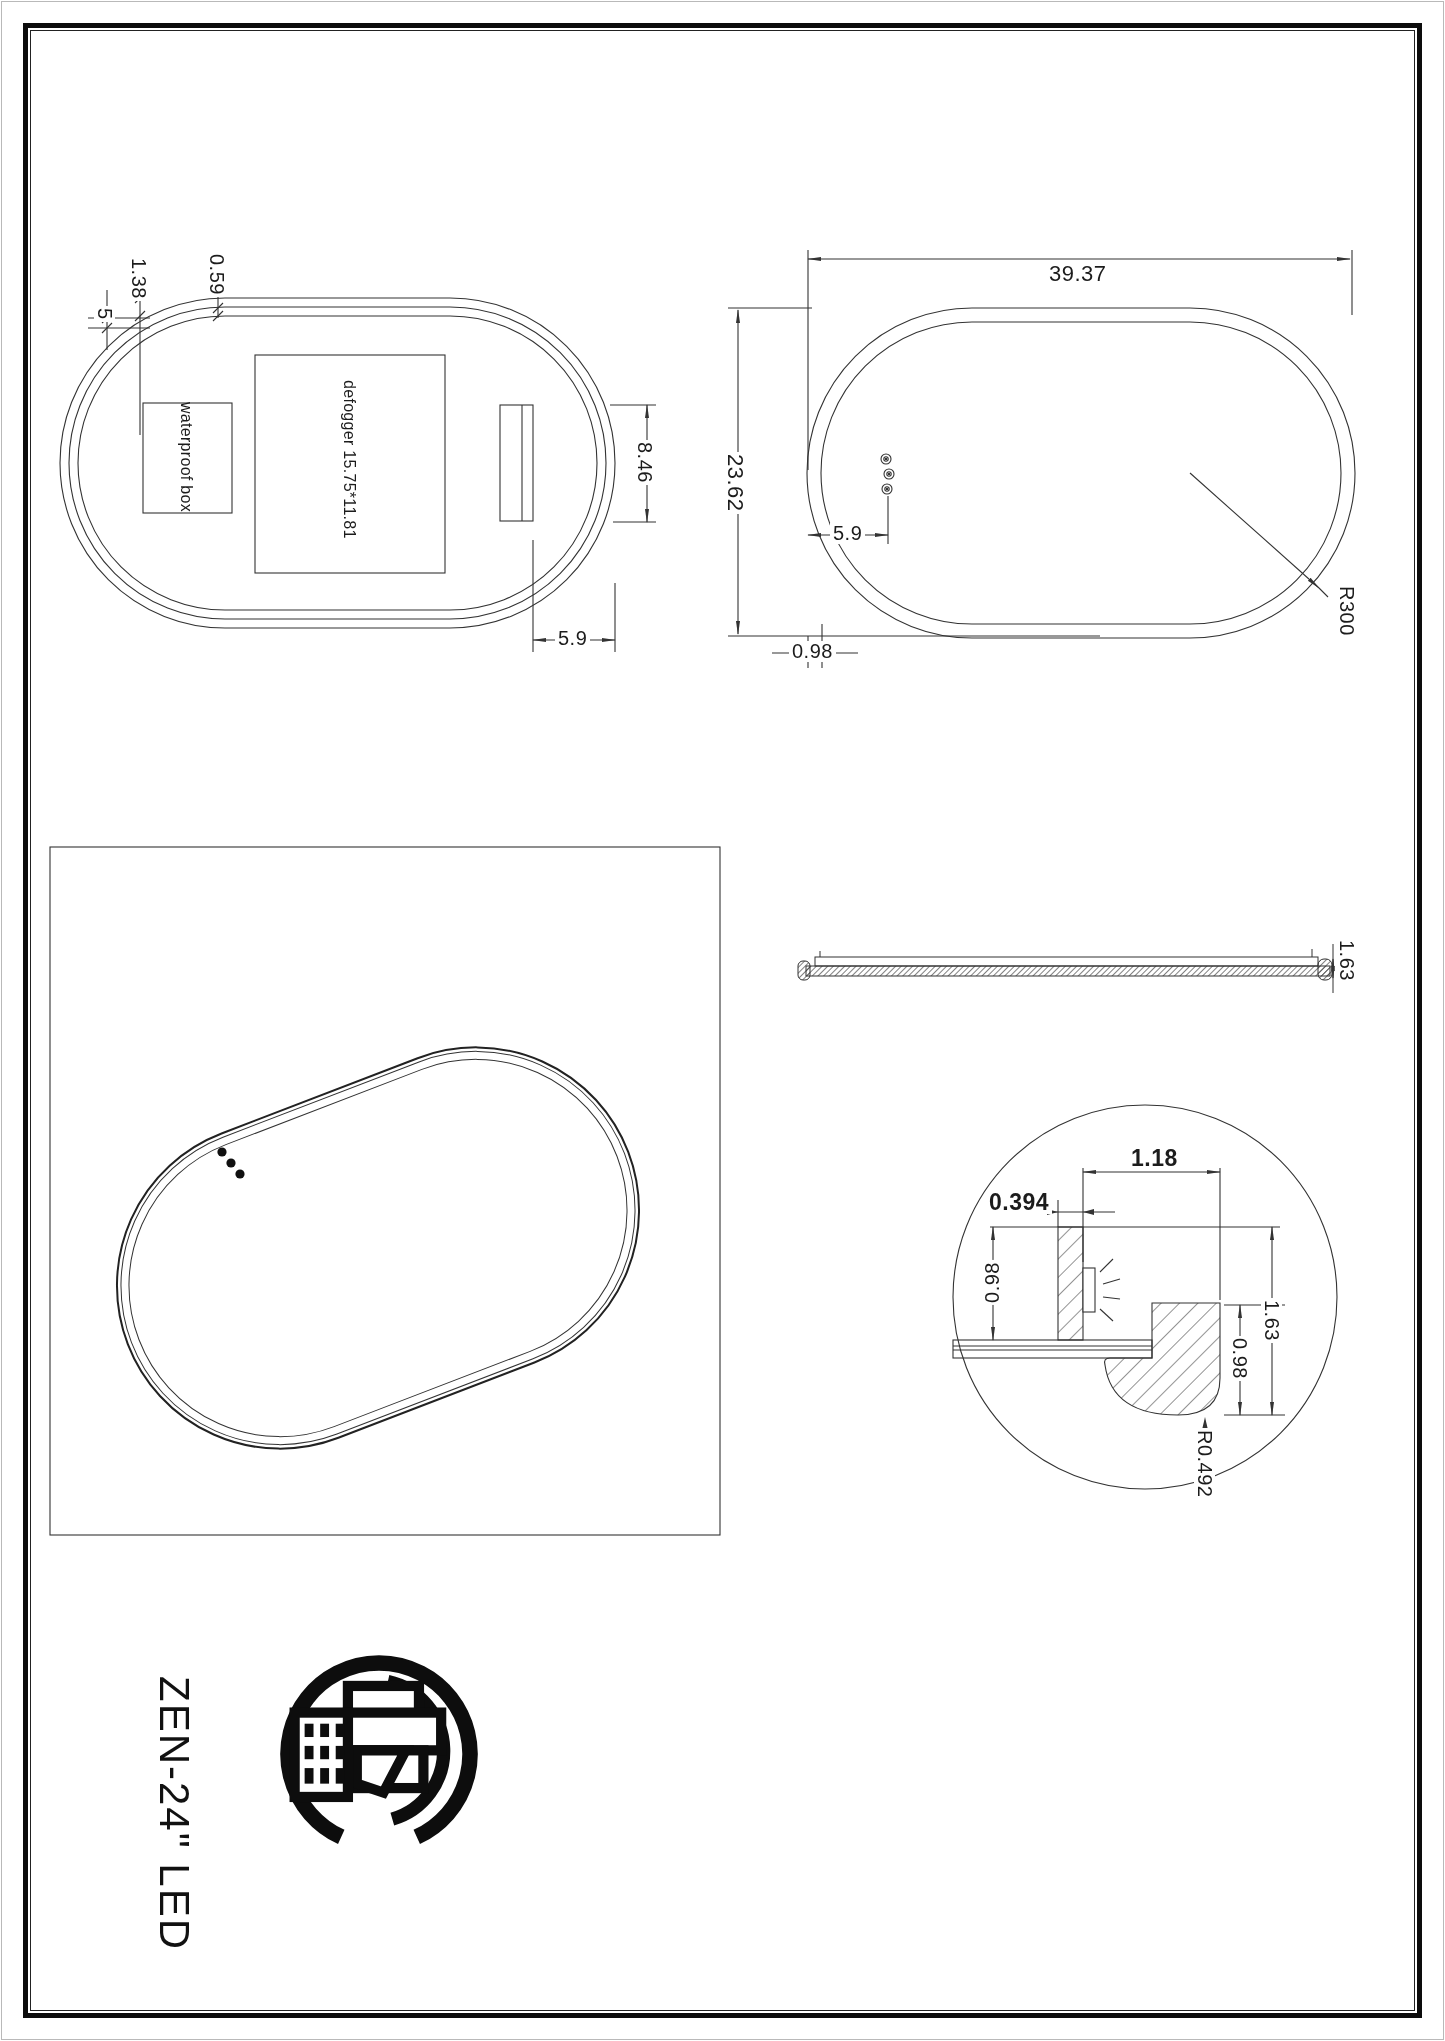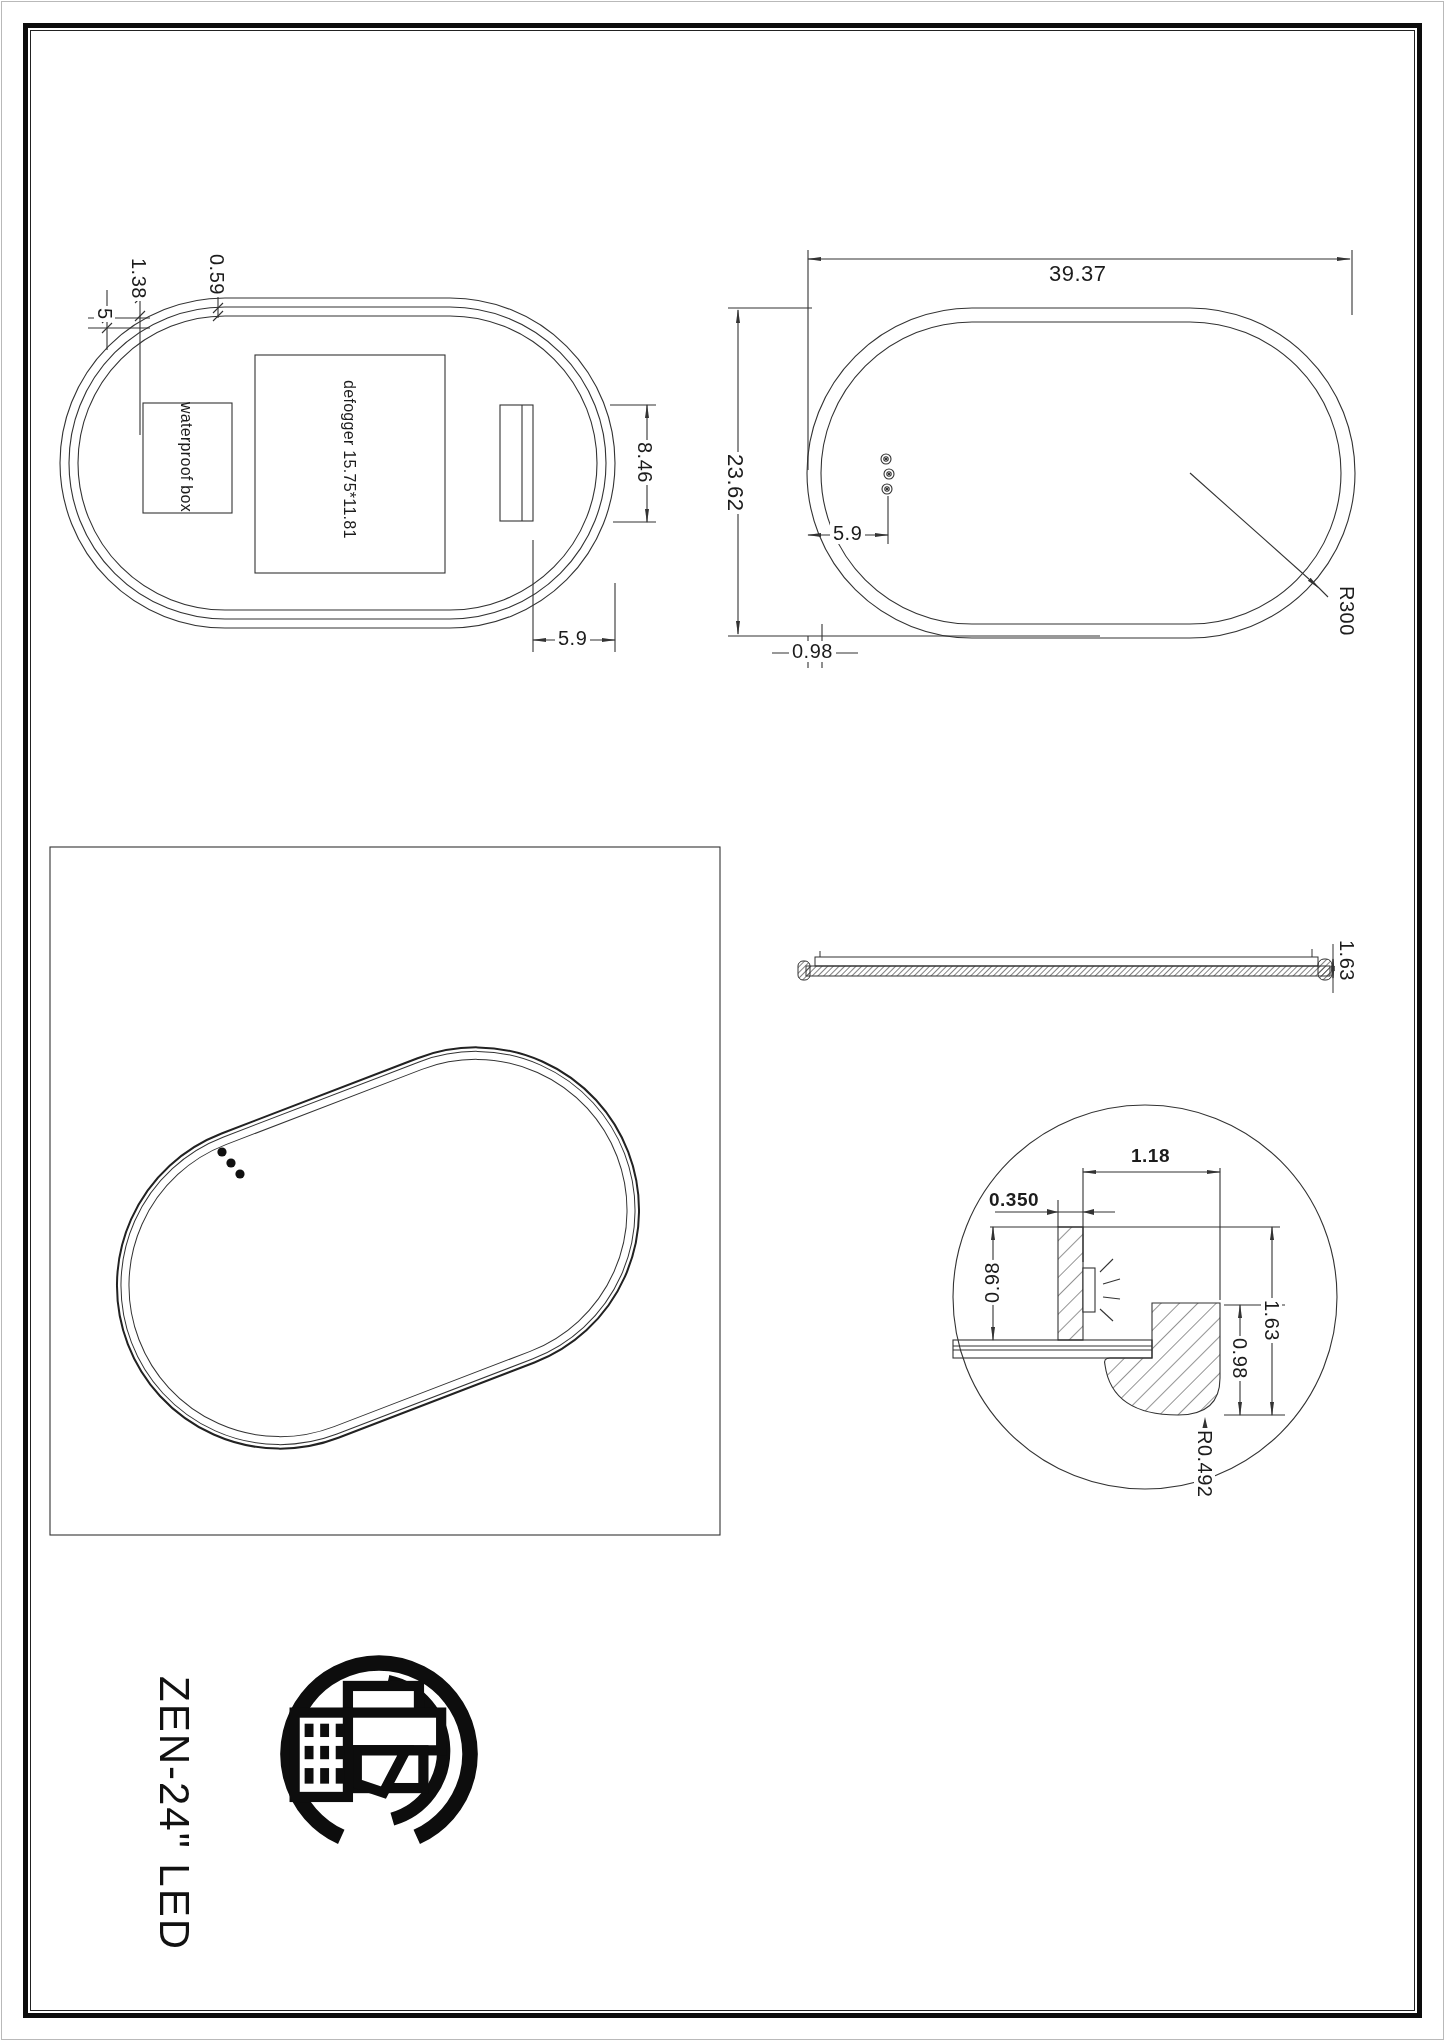--- a/index.html
+++ b/index.html
@@ -10,21 +10,21 @@
   .page-edge   { position:absolute; inset:1px;  border:1px solid #b9b9b9; pointer-events:none; }
   .page-border { position:absolute; inset:23px; border:5px solid #0c0c0c; pointer-events:none; }
   .page-border-inner { position:absolute; inset:30px; border:1px solid #222; pointer-events:none; }
   svg.linework { position:absolute; left:0; top:0; }
   .lbl { position:absolute; white-space:nowrap; color:#1c1c1c; font-size:20px;
          line-height:1.05; letter-spacing:0.5px; background:#fff; }
   .v   { writing-mode:vertical-rl; text-orientation:mixed; padding:2px 0; }
   .h   { padding:0 3px; }
   .vup { transform:rotate(180deg); }
   .big  { font-size:22px;margin-top:16px; }
-  .bold { font-weight:bold; font-size:19px; }
+  .bold { font-weight:bold; font-size:23px; }
   .small{ font-size:16px; letter-spacing:0.3px; background:transparent; }
   .title-v { writing-mode:vertical-rl; font-size:42px; letter-spacing:2px; color:#111;
              background:transparent; }
 </style>
 </head>
 <body>
 
 <div id="page">
   <div class="page-edge"></div>
   <div class="page-border"></div>
@@ -195,20 +195,20 @@
 
   <span class="lbl h big" style="left:1046px; top:246px;">39.37</span>
   <span class="lbl v big" style="left:724px;  top:436px;">23.62</span>
   <span class="lbl h" style="left:830px; top:523px;">5.9</span>
   <span class="lbl h" style="left:789px; top:641px;">0.98</span>
   <span class="lbl v" style="left:1336px; top:584px;">R300</span>
 
   <span class="lbl v" style="left:1336px; top:938px;">1.63</span>
 
   <span class="lbl h bold" style="left:1128px; top:1146px;">1.18</span>
-  <span class="lbl h bold" style="left:986px;  top:1190px;">0.350</span>
+  <span class="lbl h bold" style="left:986px;  top:1190px;">0.394</span>
   <span class="lbl v vup" style="left:982px;  top:1260px;">0.98</span>
   <span class="lbl v" style="left:1261px; top:1298px;">1.63</span>
   <span class="lbl v" style="left:1229px; top:1336px;">0.98</span>
   <span class="lbl v" style="left:1194px; top:1428px;">R0.492</span>
 
   <span class="lbl title-v" style="left:152px; top:1676px;">ZEN-24" LED</span>
 </div>
 
 </body></html>

